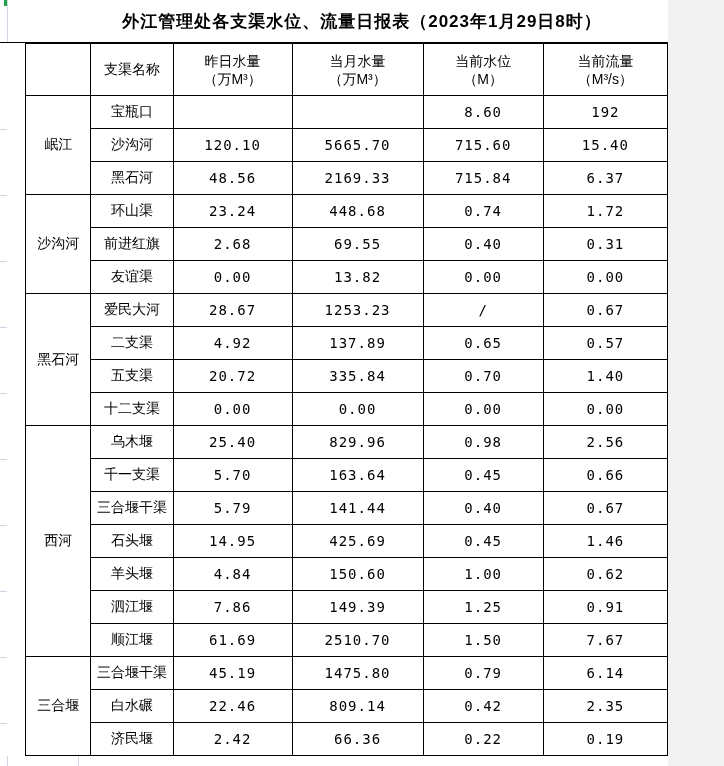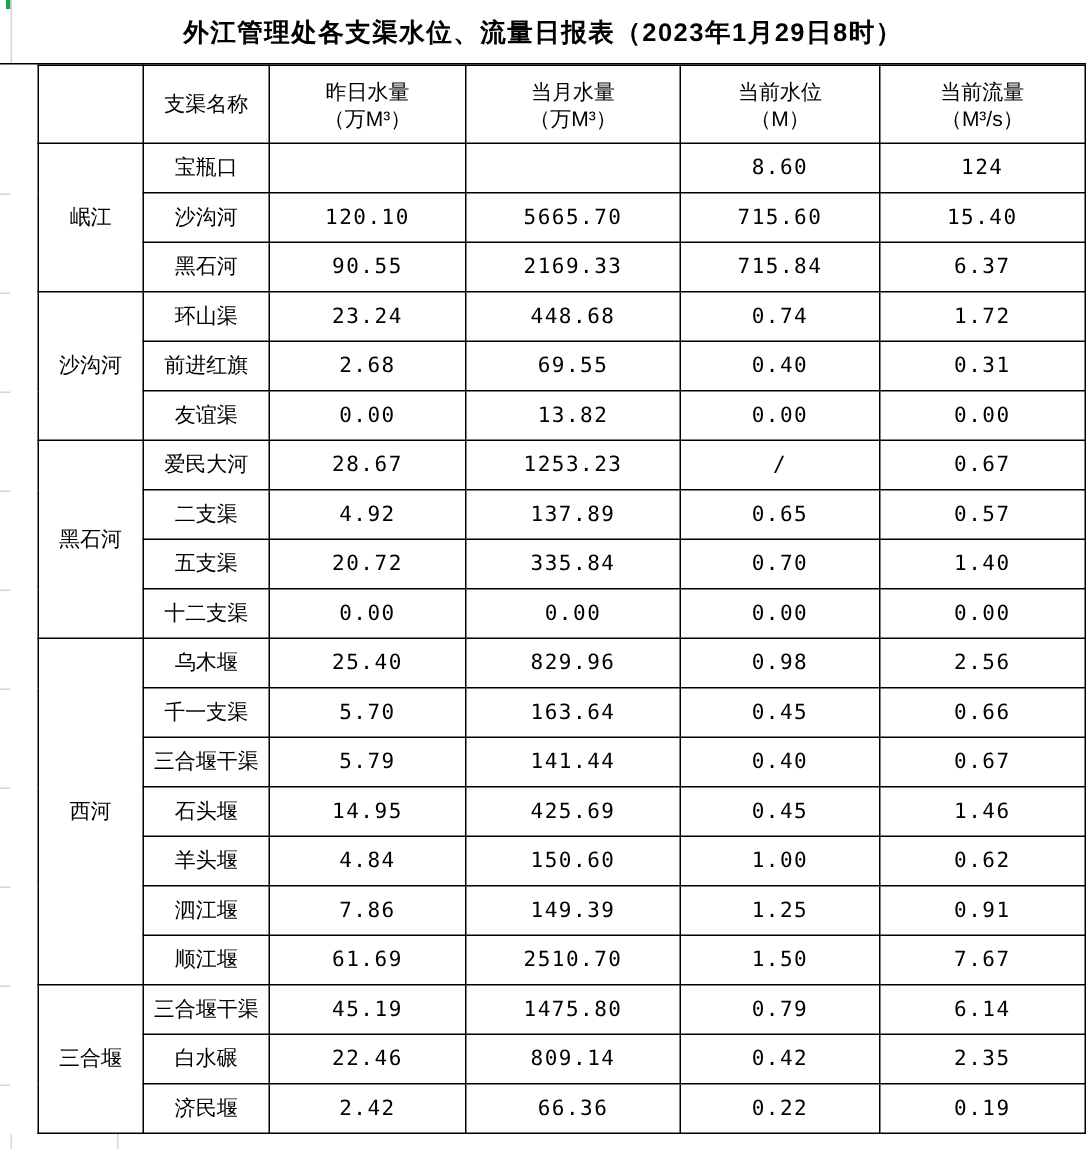--- a/index.html
+++ b/index.html
@@ -1,17 +1,17 @@
 <!DOCTYPE html>
 <html><head>
 <meta charset="utf-8">
 <style>
   html,body { margin:0; padding:0; background:#f2f2f2; }
   .screen {
-    position:relative; width:724px; height:766px; background:#ffffff;
+    position:relative; width:668px; height:766px; background:#ffffff;
     font-family:"Liberation Sans", sans-serif; color:#000; overflow:hidden;
   }
   
   .grid-v { position:absolute; width:1px; background:#cfd6e4; }
   .grid-tick { position:absolute; left:0; width:7px; height:1px; background:#cfd6e4; }
   .corner-mark { position:absolute; left:4px; top:0; width:3px; height:6px; }
   
   .title {
     position:absolute; left:0; top:0; width:724px; height:42px;
     border-bottom:1px solid #000;
@@ -89,32 +89,32 @@
         <div class="hline">（M³/s）</div>
       </td>
     </tr>
 
     <tr class="data">
       <td rowspan="3">岷江</td>
       <td>宝瓶口</td>
       <td class="num"></td>
       <td class="num"></td>
       <td class="num">8.60</td>
-      <td class="num">124</td>
+      <td class="num">192</td>
     </tr>
     <tr class="data">
       <td>沙沟河</td>
       <td class="num">120.10</td>
       <td class="num">5665.70</td>
       <td class="num">715.60</td>
       <td class="num">15.40</td>
     </tr>
     <tr class="data">
       <td>黑石河</td>
-      <td class="num">90.55</td>
+      <td class="num">48.56</td>
       <td class="num">2169.33</td>
       <td class="num">715.84</td>
       <td class="num">6.37</td>
     </tr>
 
     <tr class="data">
       <td rowspan="3">沙沟河</td>
       <td>环山渠</td>
       <td class="num">23.24</td>
       <td class="num">448.68</td>

